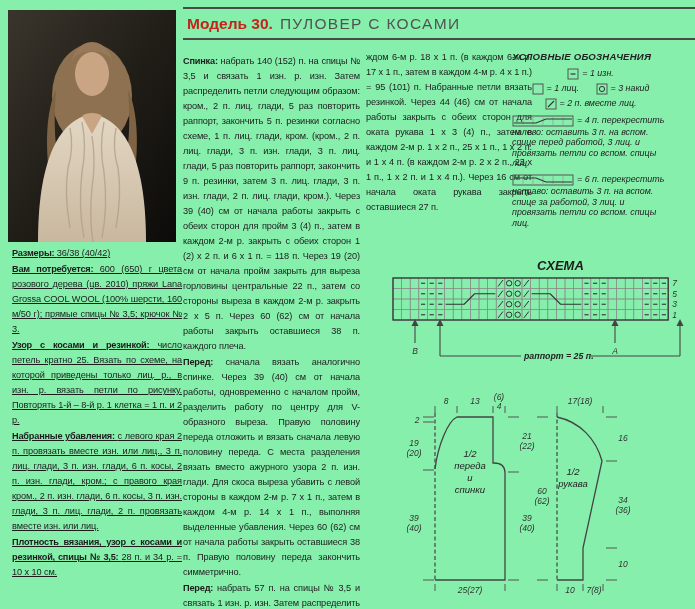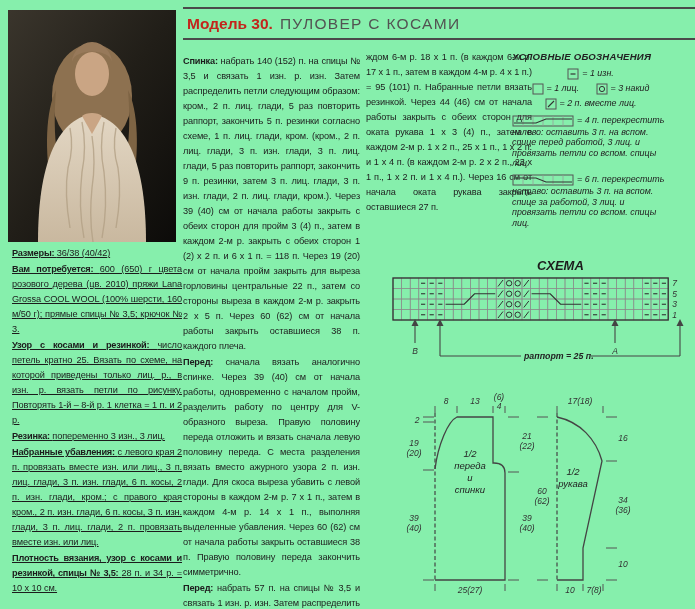--- a/index.html
+++ b/index.html
@@ -73,21 +73,20 @@
   </div>
 
   <div class="abs masthead">
     <span class="model">Модель 30.</span><span class="name">ПУЛОВЕР С КОСАМИ</span>
   </div>
 
   <div class="abs textcol col-left">
       <p><b>Размеры: </b>36/38 (40/42)</p>
       <p><b>Вам потребуется: </b>600 (650) г цвета розового дерева (цв. 2010) пряжи Lana Grossa COOL WOOL (100% шерсти, 160 м/50 г); прямые спицы № 3,5; крючок № 3.</p>
       <p><b>Узор с косами и резинкой: </b>число петель кратно 25. Вязать по схеме, на которой приведены только лиц. р., в изн. р. вязать петли по рисунку. Повторять 1-й – 8-й р. 1 клетка = 1 п. и 2 р.</p>
-      <p><b>Резинка: </b>попеременно 3 изн., 3 лиц.</p>
       <p><b>Набранные убавления: </b>с левого края 2 п. провязать вместе изн. или лиц., 3 п. лиц. глади, 3 п. изн. глади, 6 п. косы, 2 п. изн. глади, кром.; с правого края кром., 2 п. изн. глади, 6 п. косы, 3 п. изн. глади, 3 п. лиц. глади, 2 п. провязать вместе изн. или лиц.</p>
       <p><b>Плотность вязания, узор с косами и резинкой, спицы № 3,5: </b>28 п. и 34 р. = 10 x 10 см.</p>
     </div>
   <div class="abs textcol col2">
       <p><b>Спинка: </b>набрать 140 (152) п. на спицы № 3,5 и связать 1 изн. р. изн. Затем распределить петли следующим образом: кром., 2 п. лиц. глади, 5 раз повторить раппорт, закончить 5 п. резинки согласно схеме, 1 п. лиц. глади, кром. (кром., 2 п. лиц. глади, 3 п. изн. глади, 3 п. лиц. глади, 5 раз повторить раппорт, закончить 9 п. резинки, затем 3 п. лиц. глади, 3 п. изн. глади, 2 п. лиц. глади, кром.). Через 39 (40) см от начала работы закрыть с обеих сторон для пройм 3 (4) п., затем в каждом 2-м р. закрыть с обеих сторон 1 (2) x 2 п. и 6 x 1 п. = 118 п. Через 19 (20) см от начала пройм закрыть для выреза горловины центральные 22 п., затем со стороны выреза в каждом 2-м р. закрыть 2 x 5 п. Через 60 (62) см от начала работы закрыть оставшиеся 38 п. каждого плеча.</p>
       <p><b>Перед: </b>сначала вязать аналогично спинке. Через 39 (40) см от начала работы, одновременно с началом пройм, разделить работу по центру для V-образного выреза. Правую половину переда отложить и вязать сначала левую половину переда. С места разделения вязать вместо ажурного узора 2 п. изн. глади. Для скоса выреза убавить с левой стороны в каждом 2-м р. 7 x 1 п., затем в каждом 4-м р. 14 x 1 п., выполняя выделенные убавления. Через 60 (62) см от начала работы закрыть оставшиеся 38 п. Правую половину переда закончить симметрично.</p>
       <p><b>Перед: </b>набрать 57 п. на спицы № 3,5 и связать 1 изн. р. изн. Затем распределить петли следующим образом: кром., 4 п. лиц. глади, вязать по схеме от стрелки А, вязать до конца раппорта, 1 раз выполнить раппорт, закончить схему у стрелки В, 4 п. лиц. глади, кром. Через 10 см от начала работы набрать с обеих сторон для скосов рукава 1 x 1 п., затем в ка-</p>
     </div>
   <div class="abs textcol col3">
       <p>ждом 6-м р. 18 x 1 п. (в каждом 6-м р. 17 x 1 п., затем в каждом 4-м р. 4 x 1 п.) = 95 (101) п. Набранные петли вязать резинкой. Через 44 (46) см от начала работы закрыть с обеих сторон для оката рукава 1 x 3 (4) п., затем в каждом 2-м р. 1 x 2 п., 25 x 1 п., 1 x 2 п. и 1 x 4 п. (в каждом 2-м р. 2 x 2 п., 23 x 1 п., 1 x 2 п. и 1 x 4 п.). Через 16 см от начала оката рукава закрыть оставшиеся 27 п.</p>

